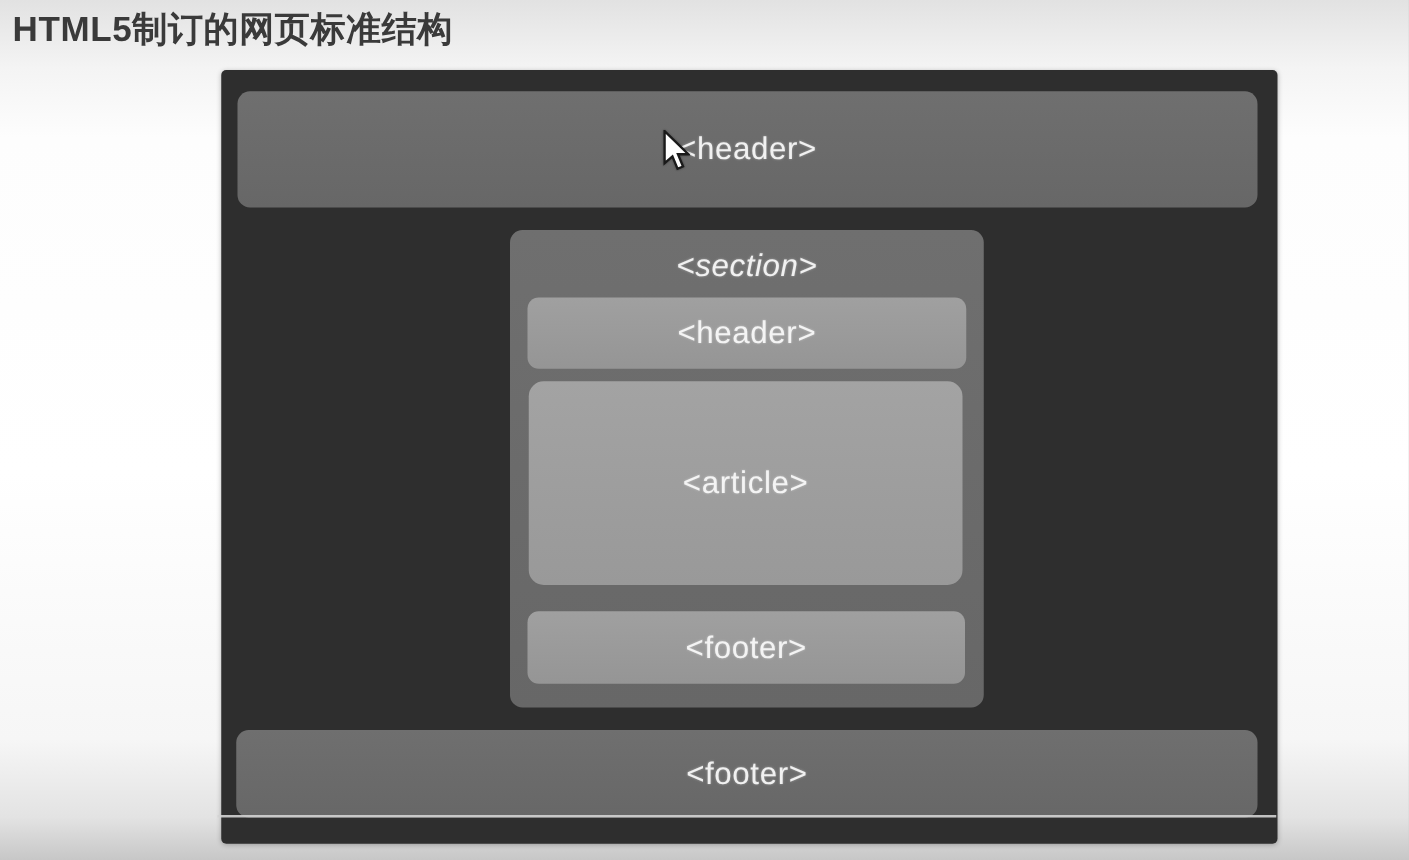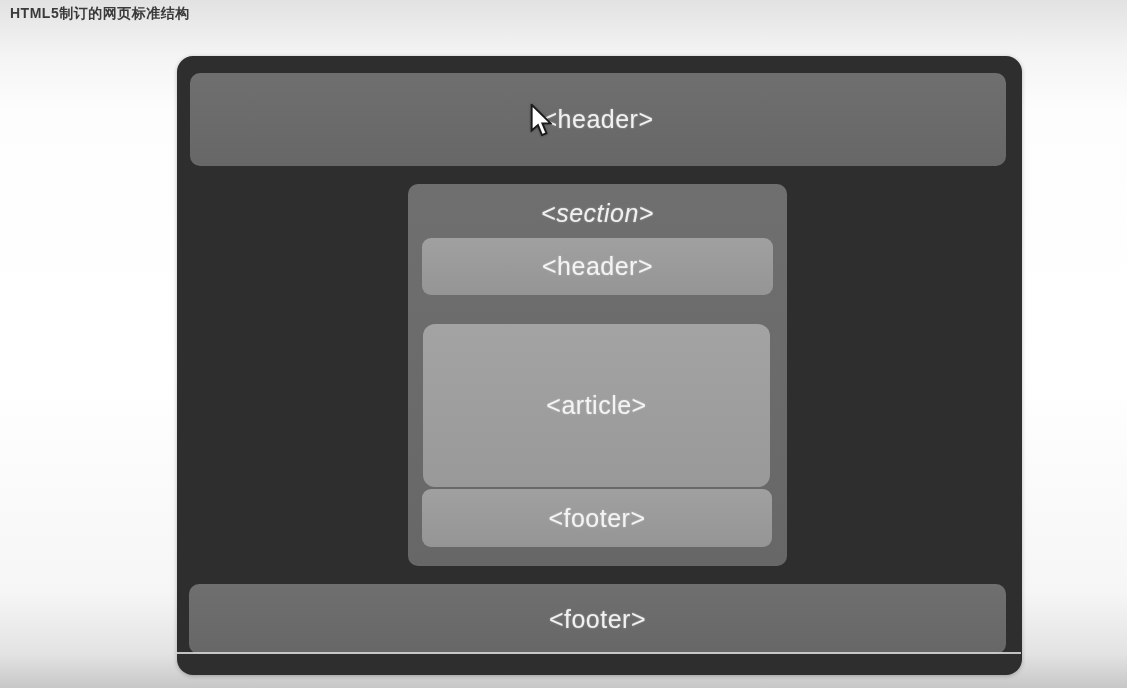--- a/index.html
+++ b/index.html
@@ -11,34 +11,34 @@
     font-family: "Liberation Sans", "DejaVu Sans", sans-serif;
     background: linear-gradient(180deg,
       #e2e2e2 0%, #f4f4f4 8%, #fdfdfd 16%,
       #ffffff 55%, #f6f6f6 86%, #e3e3e3 95%, #c7c7c7 100%);
   }
 
   .page-title {
     position: absolute;
     left: 10px;
     top: 5px;
-    font-size: 14px;
+    font-size: 28px;
     font-weight: bold;
     letter-spacing: 0.5px;
     color: #3a3a3a;
   }
 
   .diagram-container {
     position: absolute;
     left: 177px;
     top: 56px;
     width: 845px;
     height: 619px;
     background: #2e2e2e;
-    border-radius: 16px;
+    border-radius: 4px;
     box-shadow: 0 1px 4px rgba(0,0,0,0.25);
   }
 
   .tag-box {
     position: absolute;
     border-radius: 10px;
     background: linear-gradient(180deg, #6f6f6f 0%, #676767 100%);
     color: #f1f1f1;
     font-size: 25px;
     letter-spacing: 0.5px;
@@ -62,21 +62,21 @@
     position: absolute;
     border-radius: 9px;
     background: linear-gradient(180deg, #a0a0a0 0%, #959595 100%);
     color: #f4f4f4;
     font-size: 25px;
     letter-spacing: 0.5px;
     text-shadow: 0 0 2px rgba(250,250,250,0.45);
   }
 
   .box-section-header { left: 14px; top: 54px;  width: 351px; height: 57px; }
-  .box-article        { left: 15px; top: 140px; width: 347px; height: 163px;
+  .box-article        { left: 15px; top: 121px; width: 347px; height: 163px;
                         border-radius: 12px;
                         background: linear-gradient(180deg, #a3a3a3 0%, #999999 100%); }
   .box-section-footer { left: 14px; top: 305px; width: 350px; height: 58px; }
 
   .box-page-footer { left: 12px; top: 528px; width: 817px; height: 70px; }
 
   .highlight-line {
     position: absolute;
     left: 174px;
     top: 652px;

